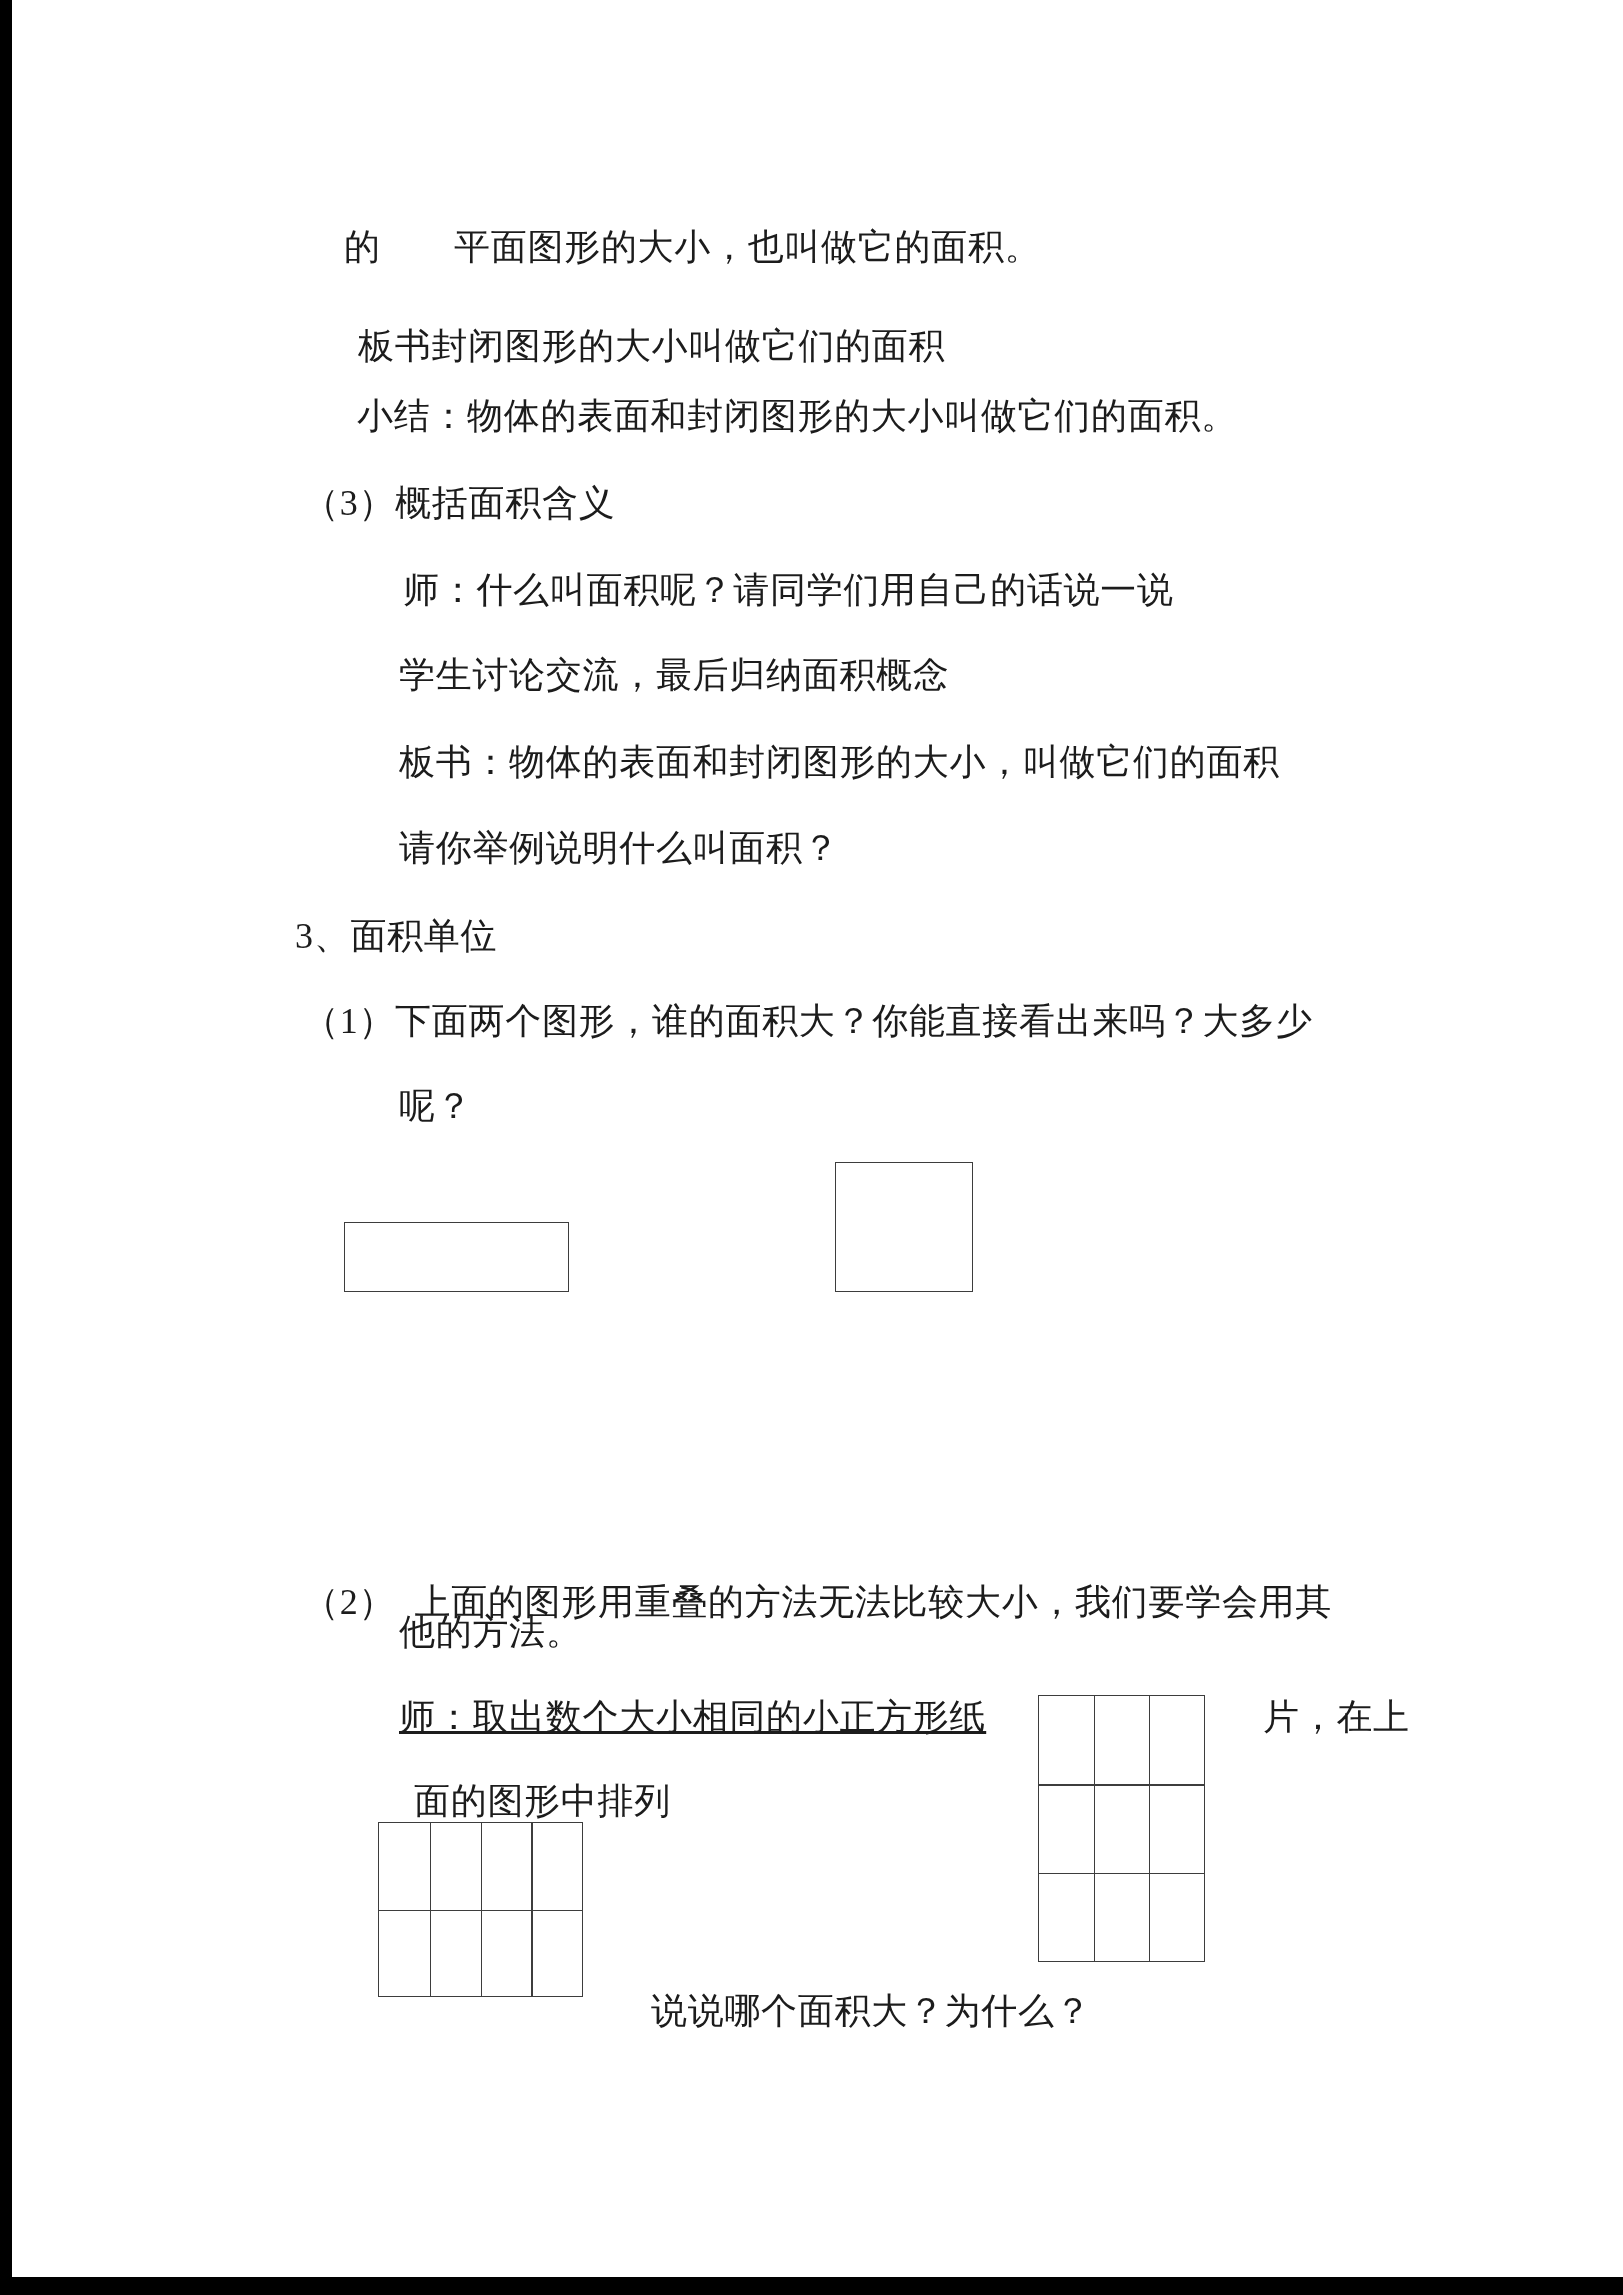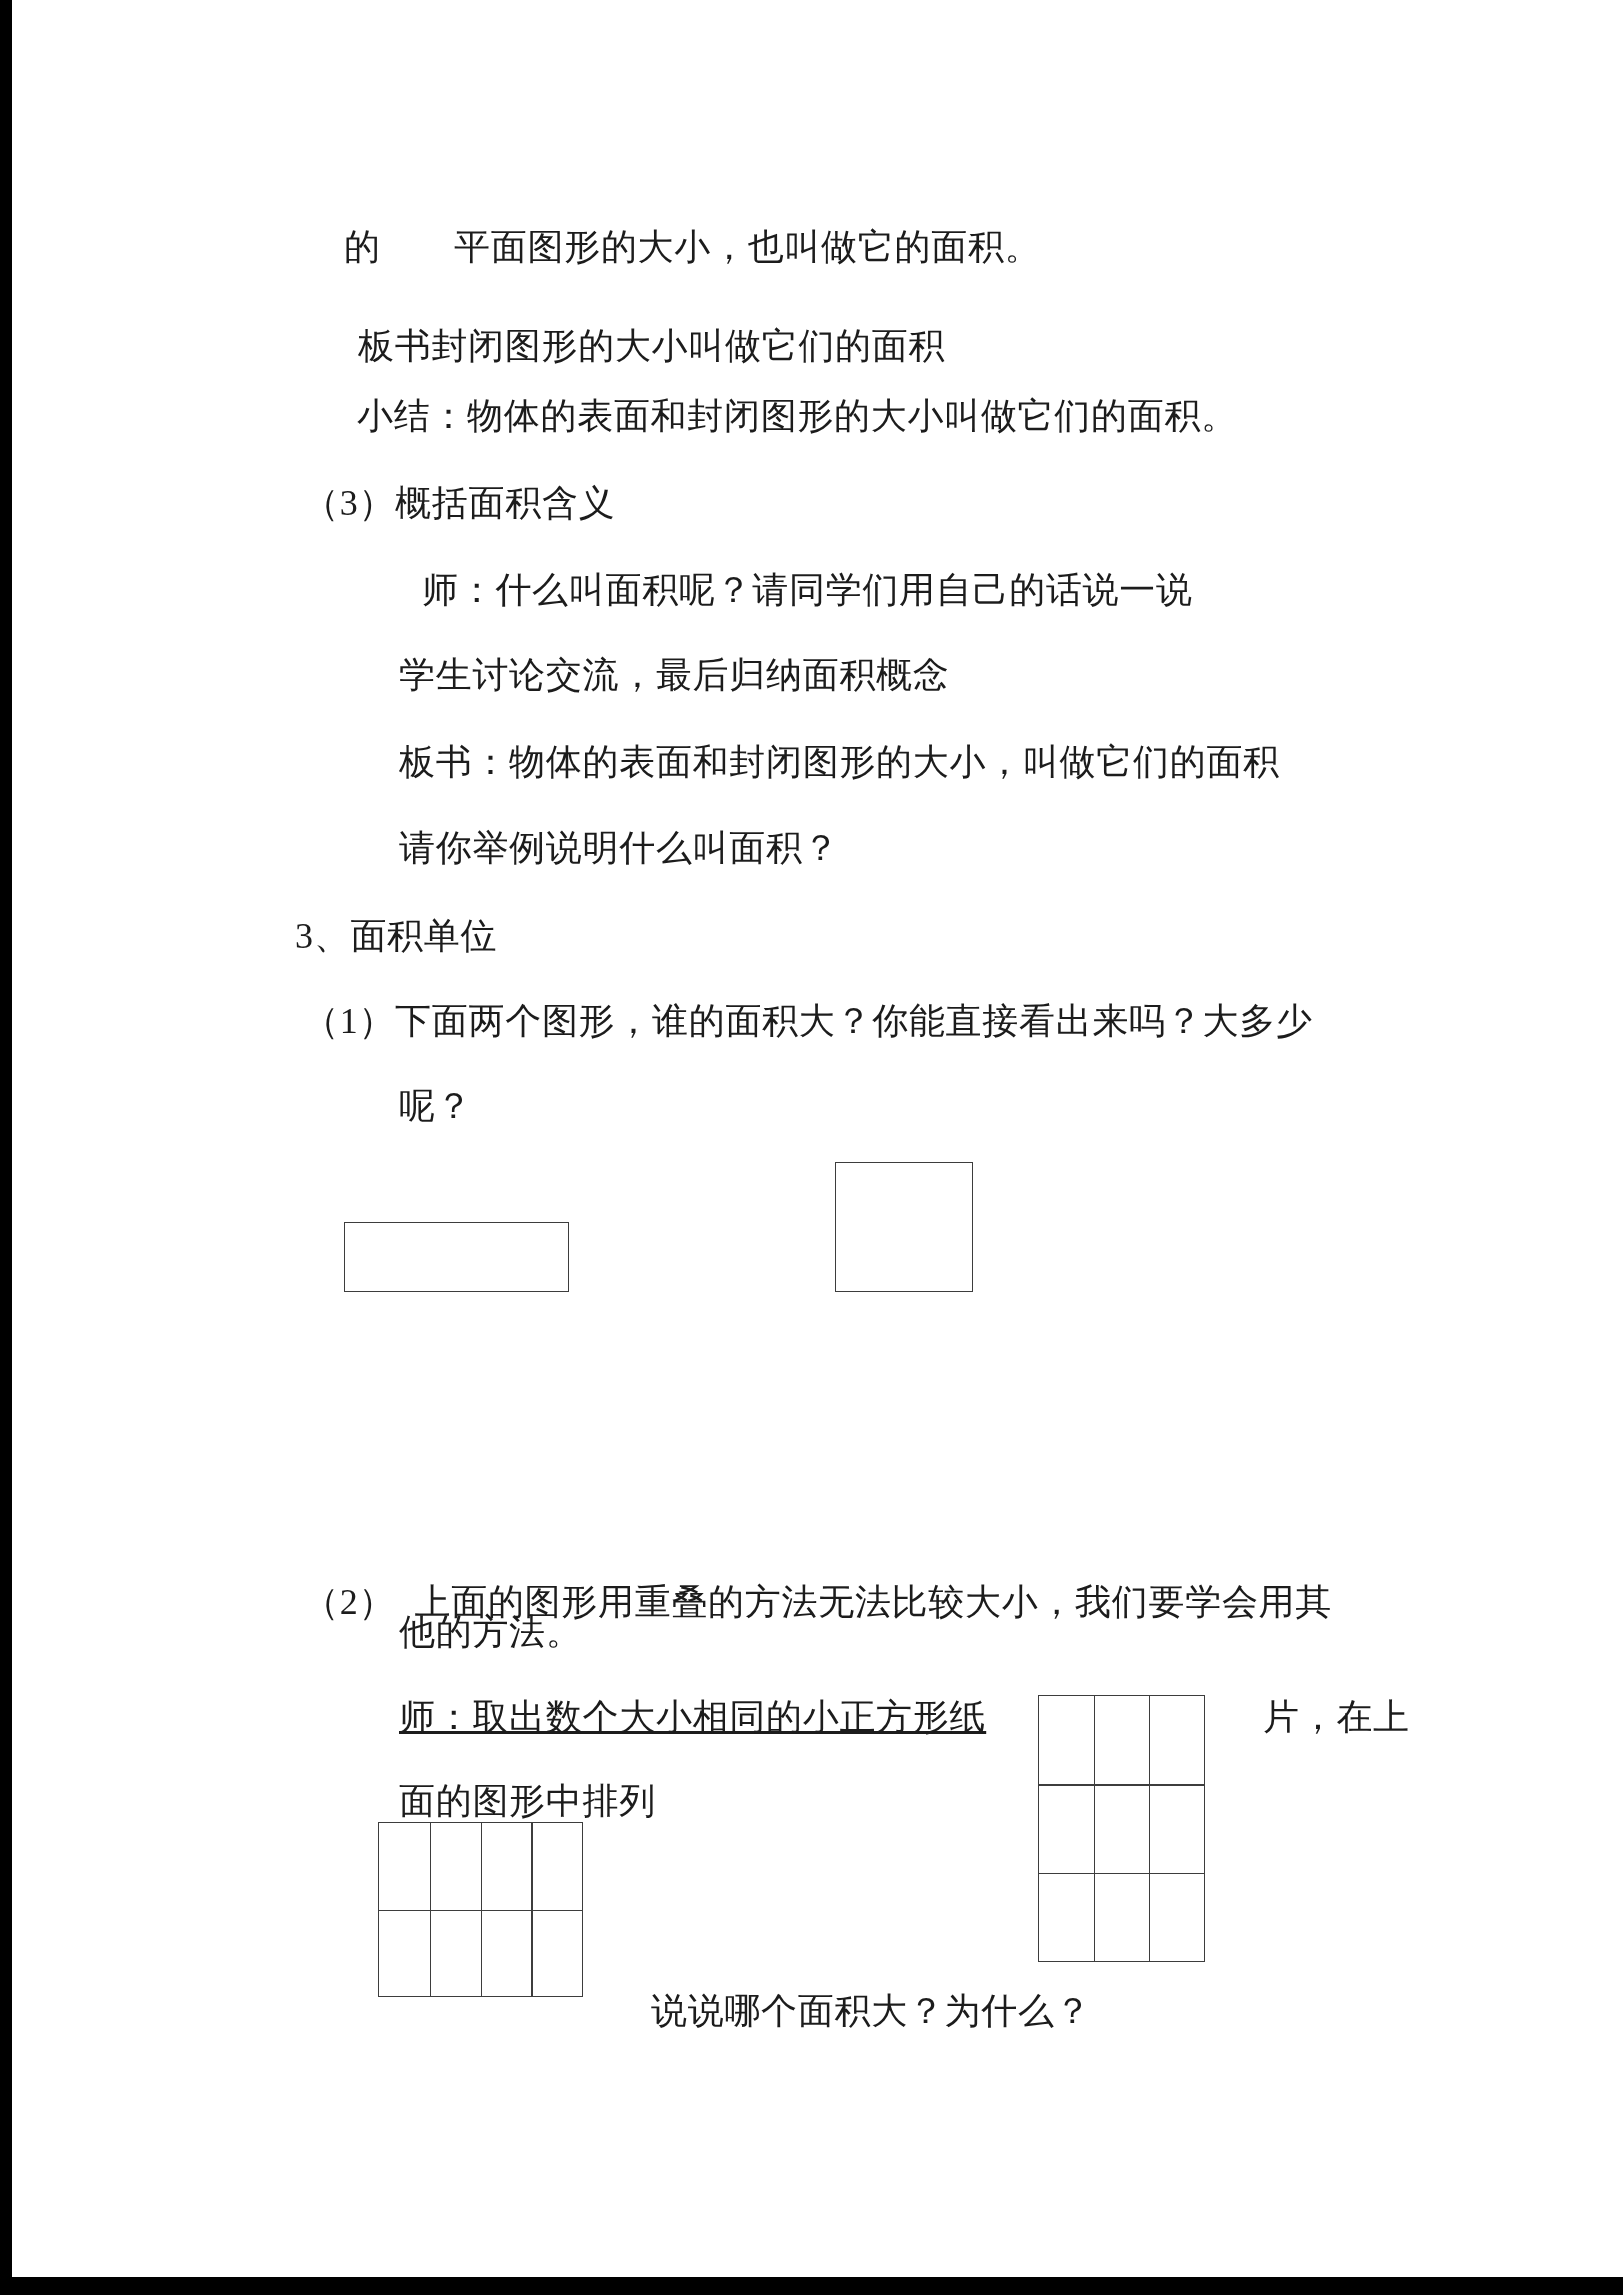--- a/index.html
+++ b/index.html
@@ -46,32 +46,32 @@
     background: #3d3d3d;
   }
   .gline.v { width: 1.4px; top: 0; bottom: 0; }
   .gline.h { height: 1.4px; left: 0; right: 0; }
 
   
   .l0  { left: 344px;  top: 225px;  }
   .l1  { left: 358px;  top: 308px; margin-top: 16px;  }
   .l2  { left: 357px;  top: 394px;  }
   .l3  { left: 303px;  top: 481px;  }
-  .l4  { left: 422px;  top: 568px;  }
+  .l4  { left: 403px;  top: 568px;  }
   .l5  { left: 399px;  top: 653px;  }
   .l6  { left: 399px;  top: 740px; }
   .l7  { left: 399px;  top: 826px; }
   .l8  { left: 295px;  top: 914px; }
   .l9  { left: 303px;  top: 999px; }
   .l10 { left: 399px;  top: 1084px; }
   .l11 { left: 303px;  top: 1580px; }
   .l12 { left: 399px;  top: 1610px; }
   .l13 { left: 399px;  top: 1695px; text-decoration: underline; }
   .l14 { left: 1227px; top: 1695px; margin-left: 36px; }
-  .l15 { left: 399px;  top: 1779px; }
+  .l15 { left: 414px;  top: 1779px; }
   .l16 { left: 651px;  top: 1989px; }
 
   
   .fig-rect   { left: 344px;  top: 1222px; width: 225px; height: 70px; }
   .fig-square { left: 835px; top: 1162px; width: 138px; height: 130px; }
   .fig-grid-left  { left: 378px;  top: 1822px; width: 205px; height: 175px; }
   .fig-grid-right { left: 1038px; top: 1695px; width: 167px; height: 267px; }
 </style>
 </head>
 <body>

